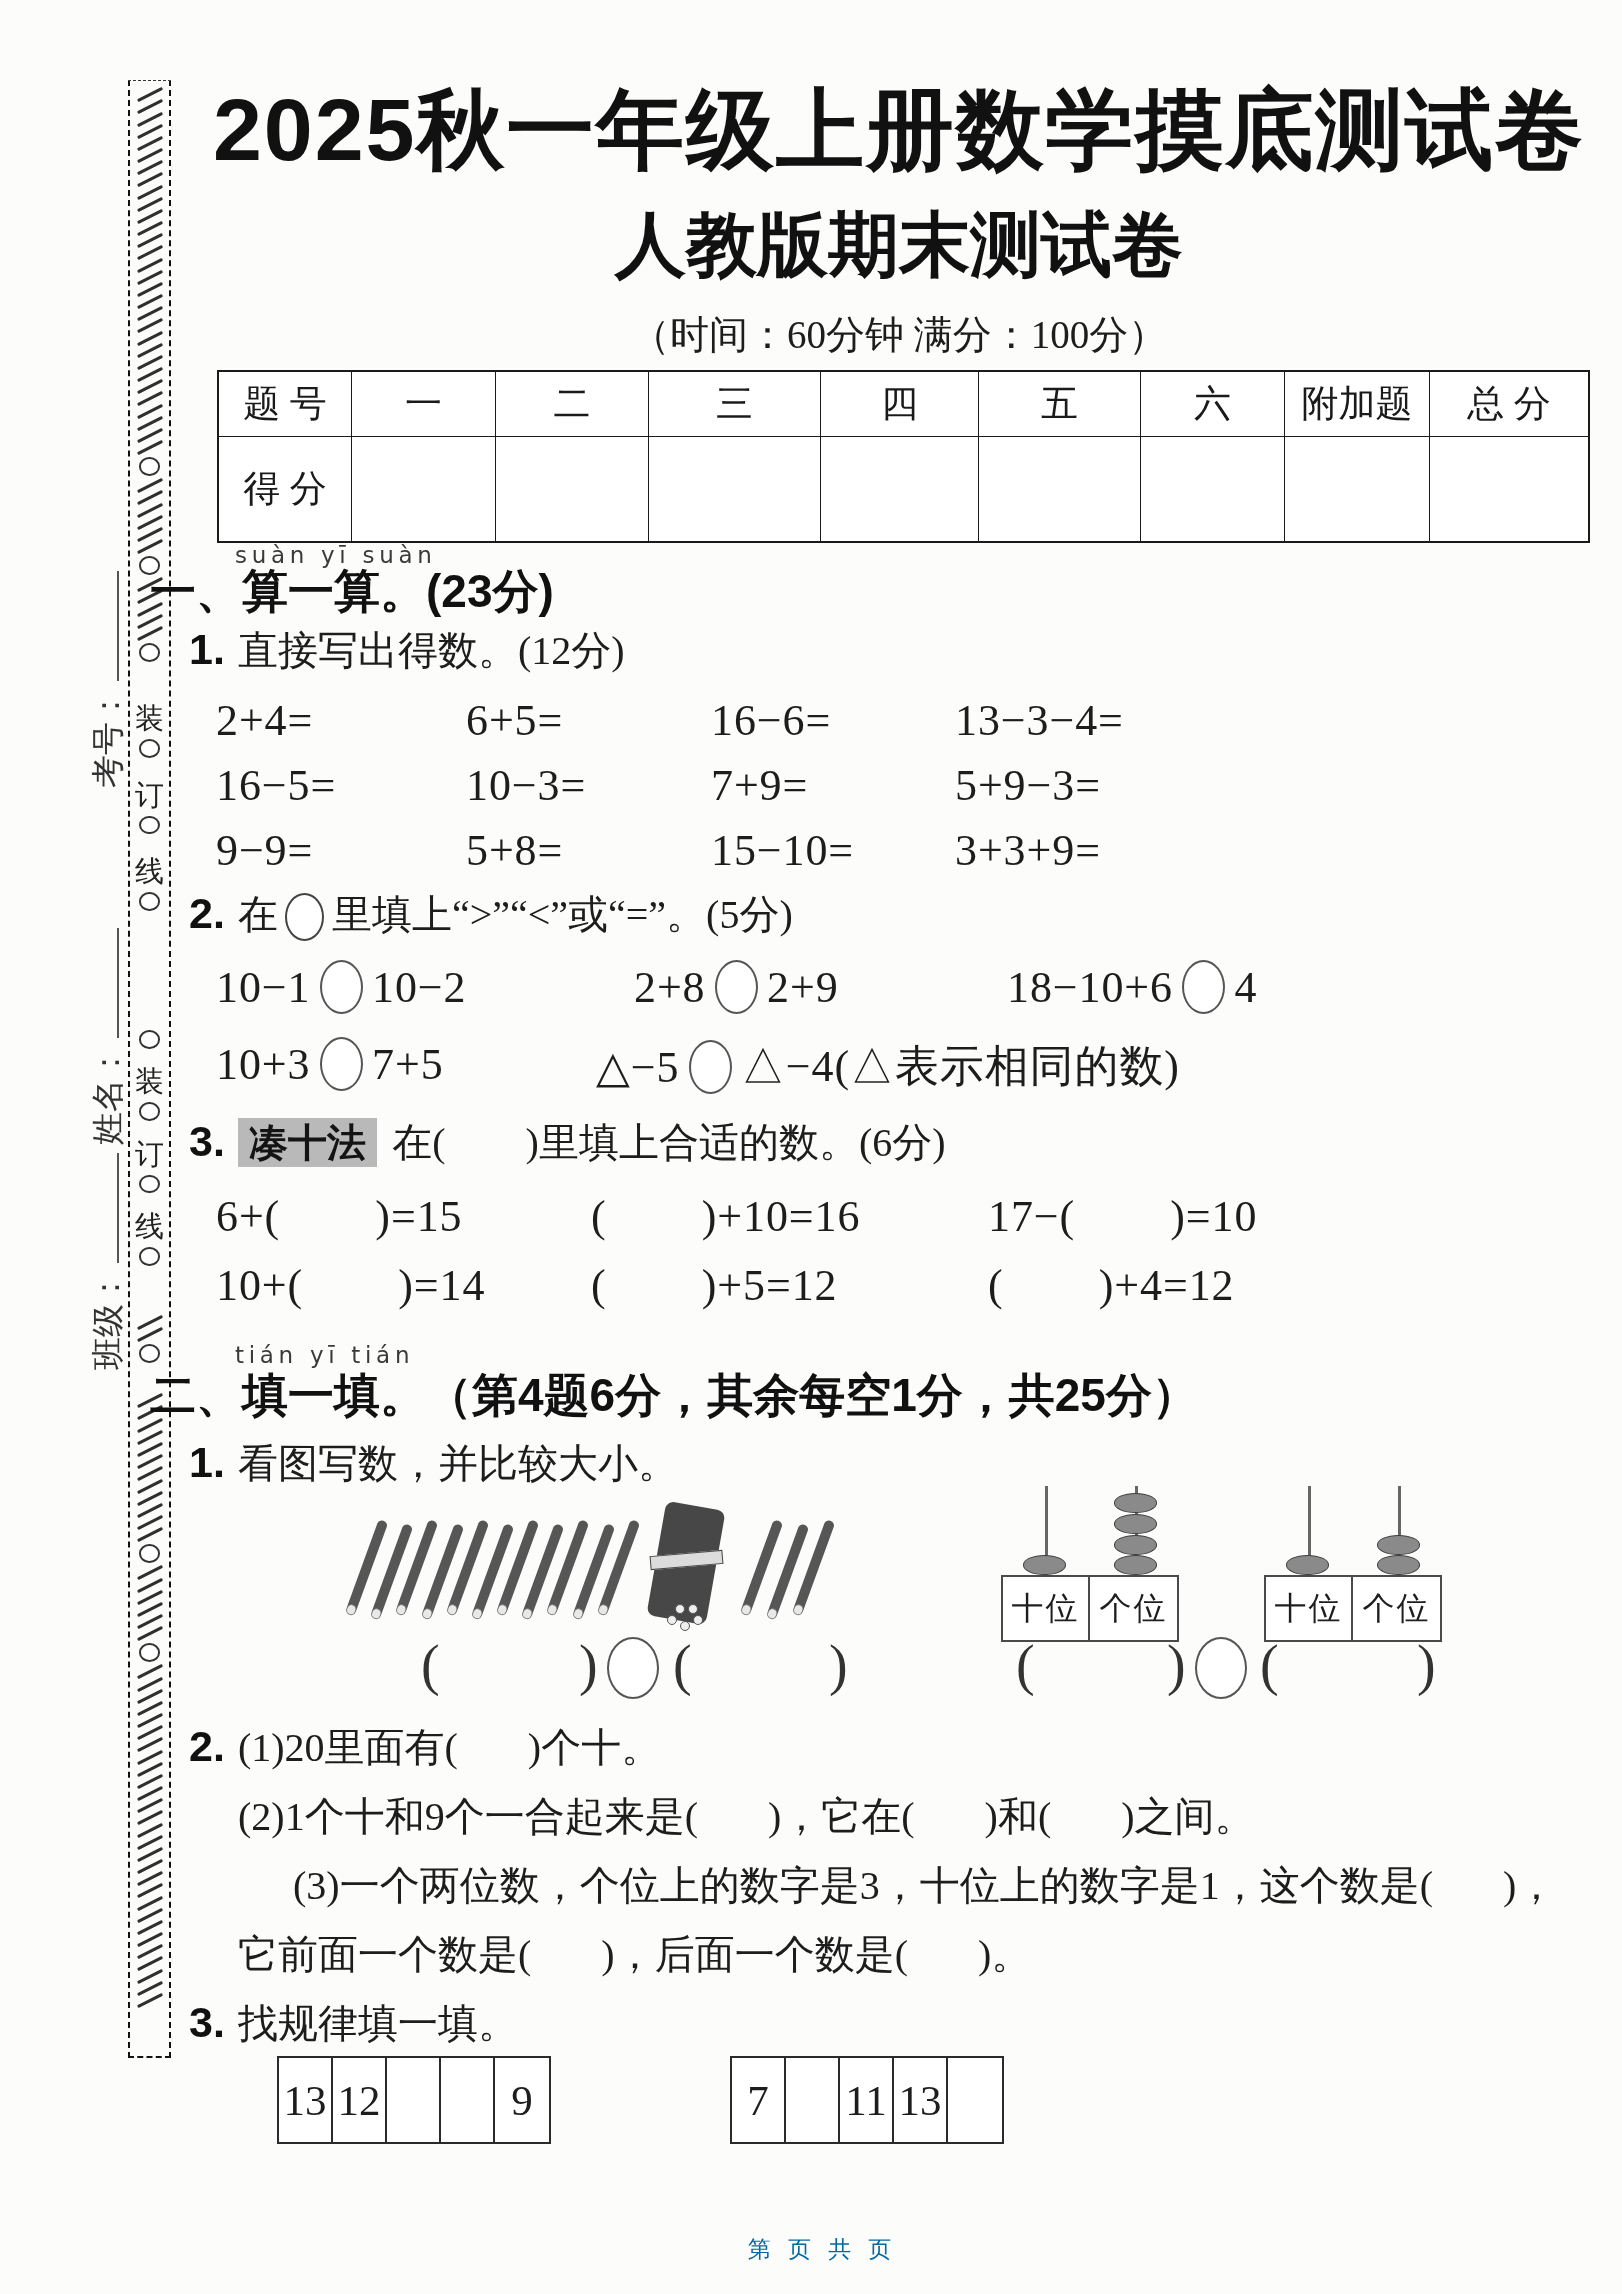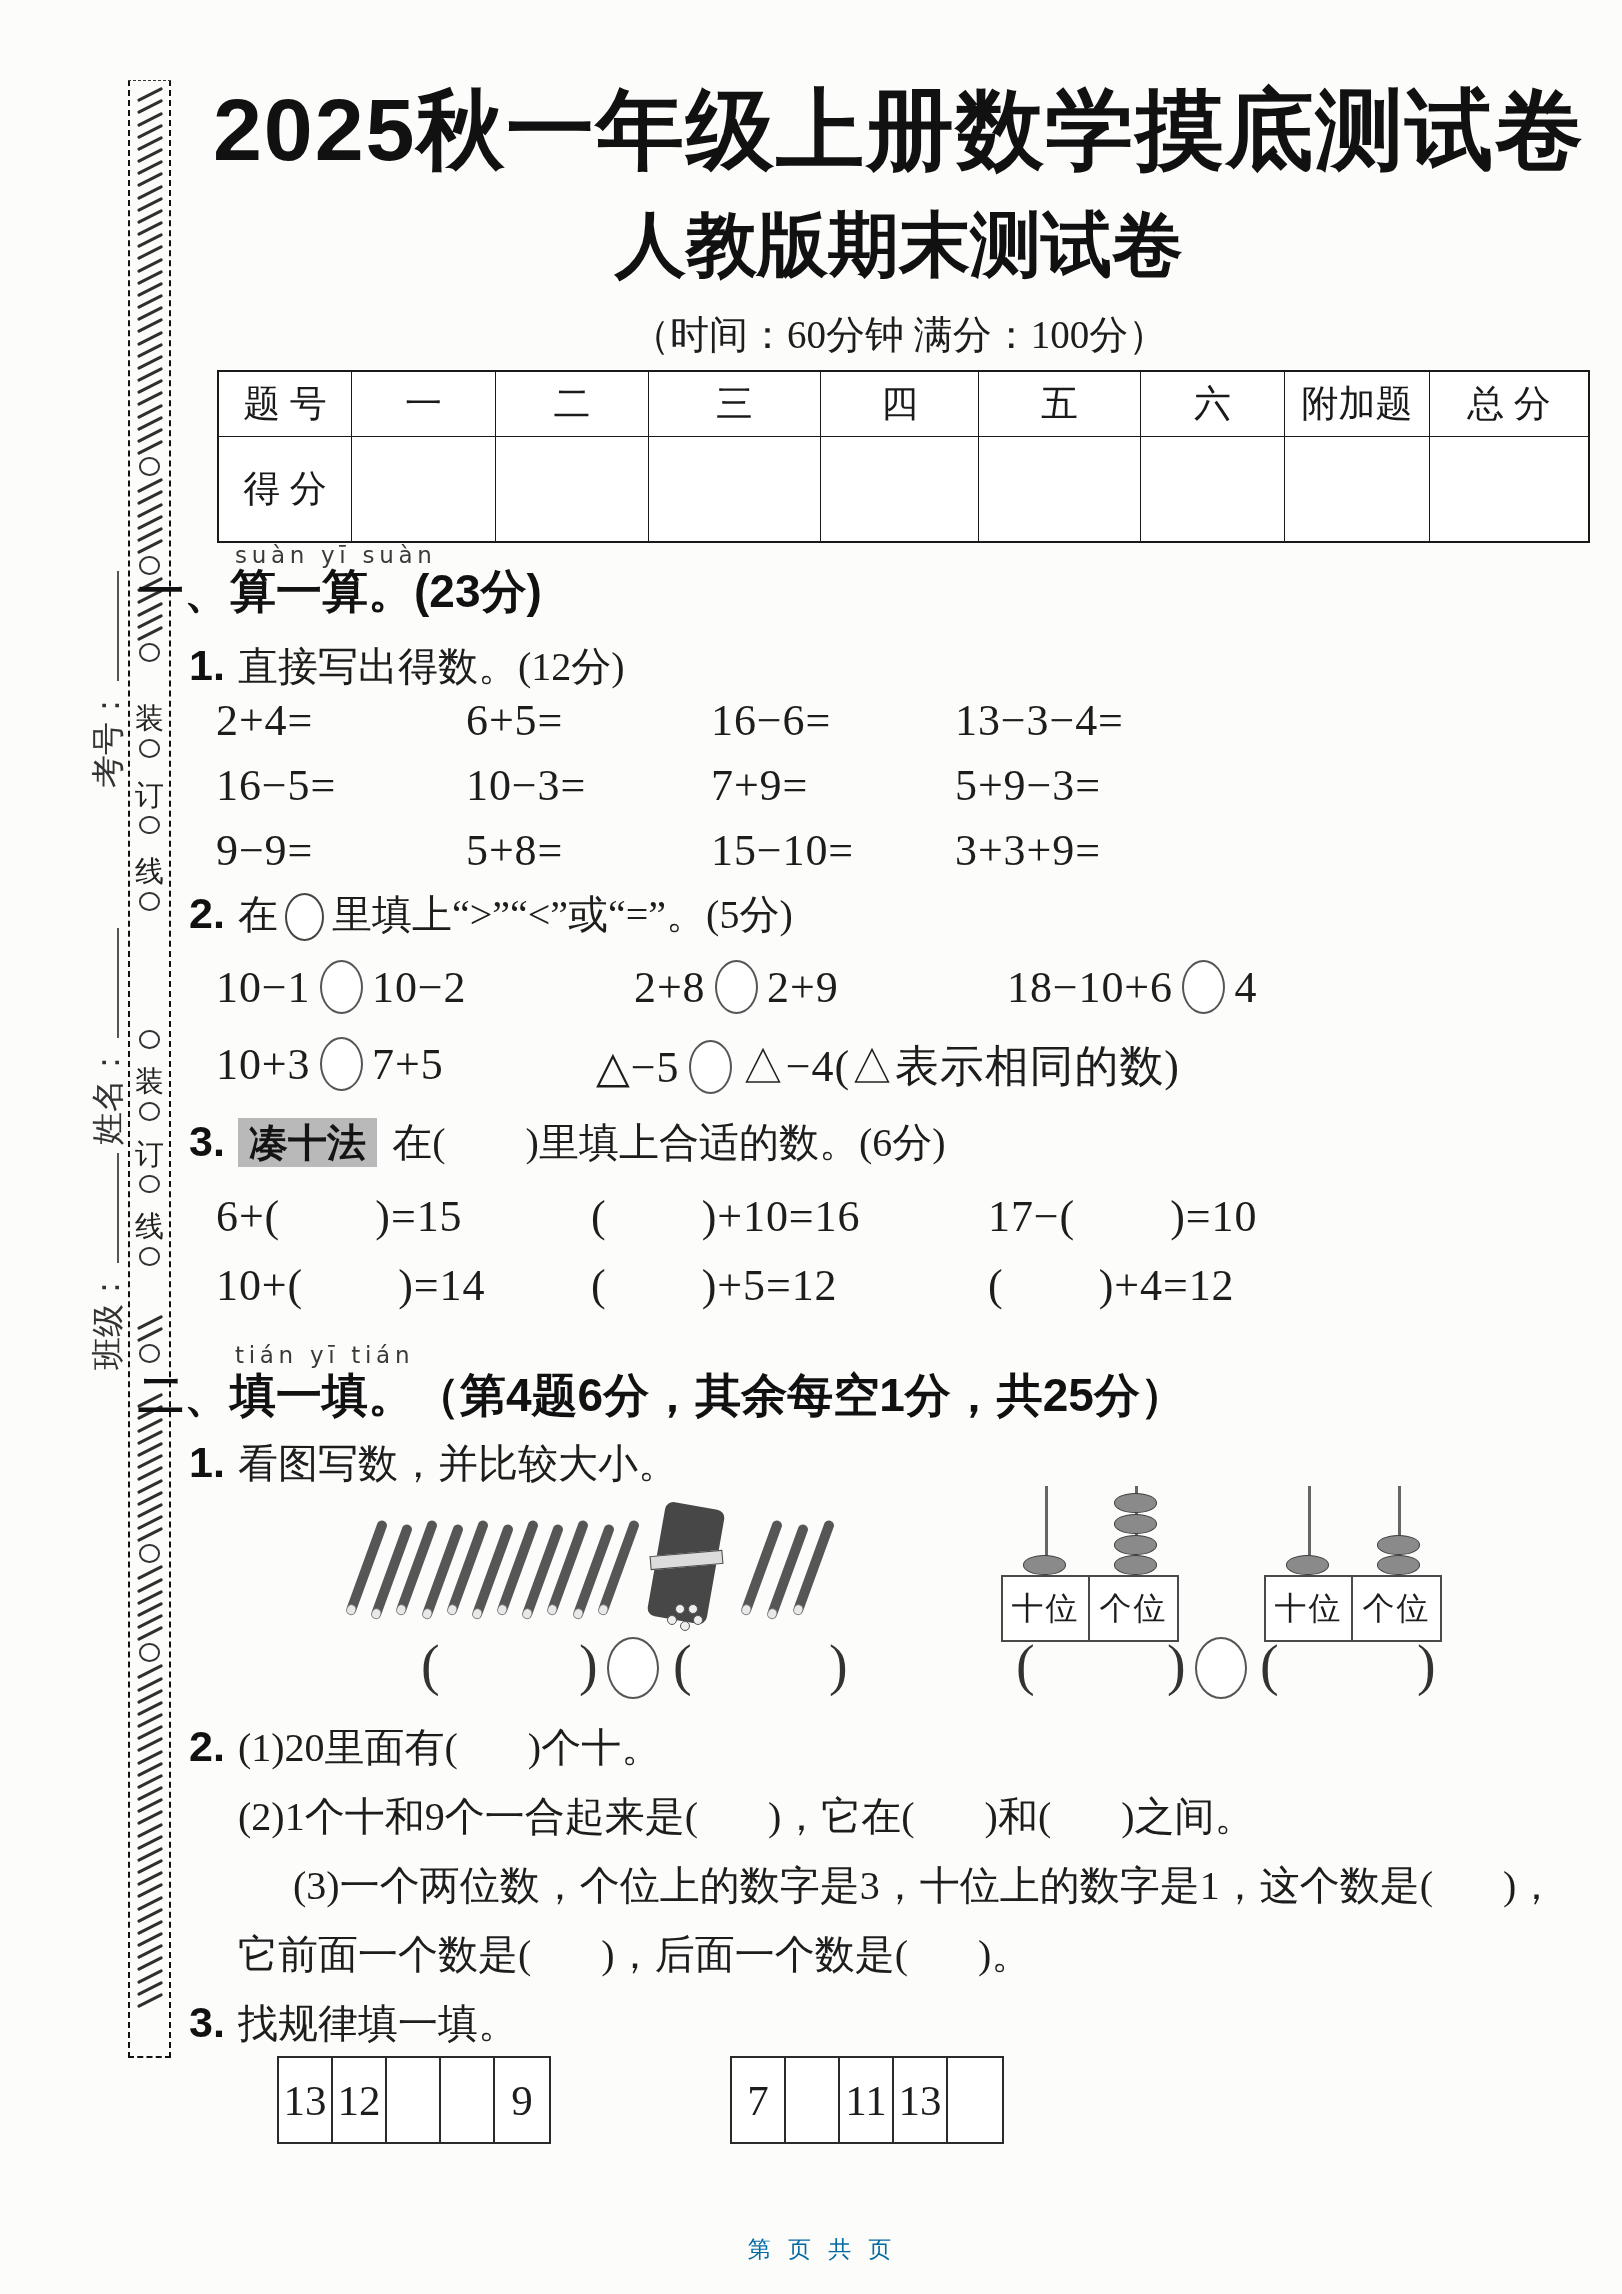--- a/index.html
+++ b/index.html
@@ -21,21 +21,21 @@
   .st-cell { border-right:1.9px solid #1a1a1a; border-bottom:1.9px solid #1a1a1a;
              display:flex; align-items:center; justify-content:center;
              font-size:37px; color:#1a1a1a; }
   .st-cell.last { border-right:none; }
   .st-row.bottom .st-cell { border-bottom:none; height:104px; }
   .st-row.top .st-cell { height:65px; }
   .ls { letter-spacing:9.3px; text-indent:9.3px; }
 
   
   .pinyin { font-size:23px; letter-spacing:4.7px; color:#3a3a3a; font-family:"DejaVu Sans",sans-serif; }
-  .sec-heading { font-size:46px; font-weight:700; color:#111; white-space:nowrap; }
+  .sec-heading { font-size:46px; font-weight:700; color:#111; white-space:nowrap;margin-left:12px; }
   .q-label { font-size:43px; font-weight:700; color:#111; margin-right:13px; font-family:"Liberation Sans","DejaVu Sans",sans-serif; }
   .q-text { font-size:40px; color:#1d1d1d; }
 
   
   #eq-rows { left:216px; top:695px; }
   .eq-row { display:flex; height:65px; align-items:flex-start; }
   .eq-cell { font-size:44px; color:#1d1d1d; letter-spacing:0.9px; }
   .eq-cell:nth-child(1){ width:250px; }
   .eq-cell:nth-child(2){ width:245px; }
   .eq-cell:nth-child(3){ width:244px; }
@@ -267,21 +267,21 @@
       <div class="st-cell" style="width: 145px;"></div>
       <div class="st-cell last" style="width: 158px;"></div>
     </div>
   </div>
 
 <div class="abs pinyin" style="left:235px; top:542px;">suàn yī suàn</div>
 <div class="abs sec-heading sans" style="left:138px; top:561px;">
   <span>一、</span><span>算一算</span><span>。(23分)</span>
 </div>
 
-<div class="abs" style="left:189px; top:623px;margin-top:16px;">
+<div class="abs" style="left:189px; top:623px;">
   <span class="q-label">1.</span><span class="q-text">直接写出得数。(12分)</span>
 </div>
 <div id="eq-rows" class="abs">
     <div class="eq-row">
       <span class="eq-cell">2+4=</span>
       <span class="eq-cell">6+5=</span>
       <span class="eq-cell">16−6=</span>
       <span class="eq-cell">13−3−4=</span>
     </div>
     <div class="eq-row">

